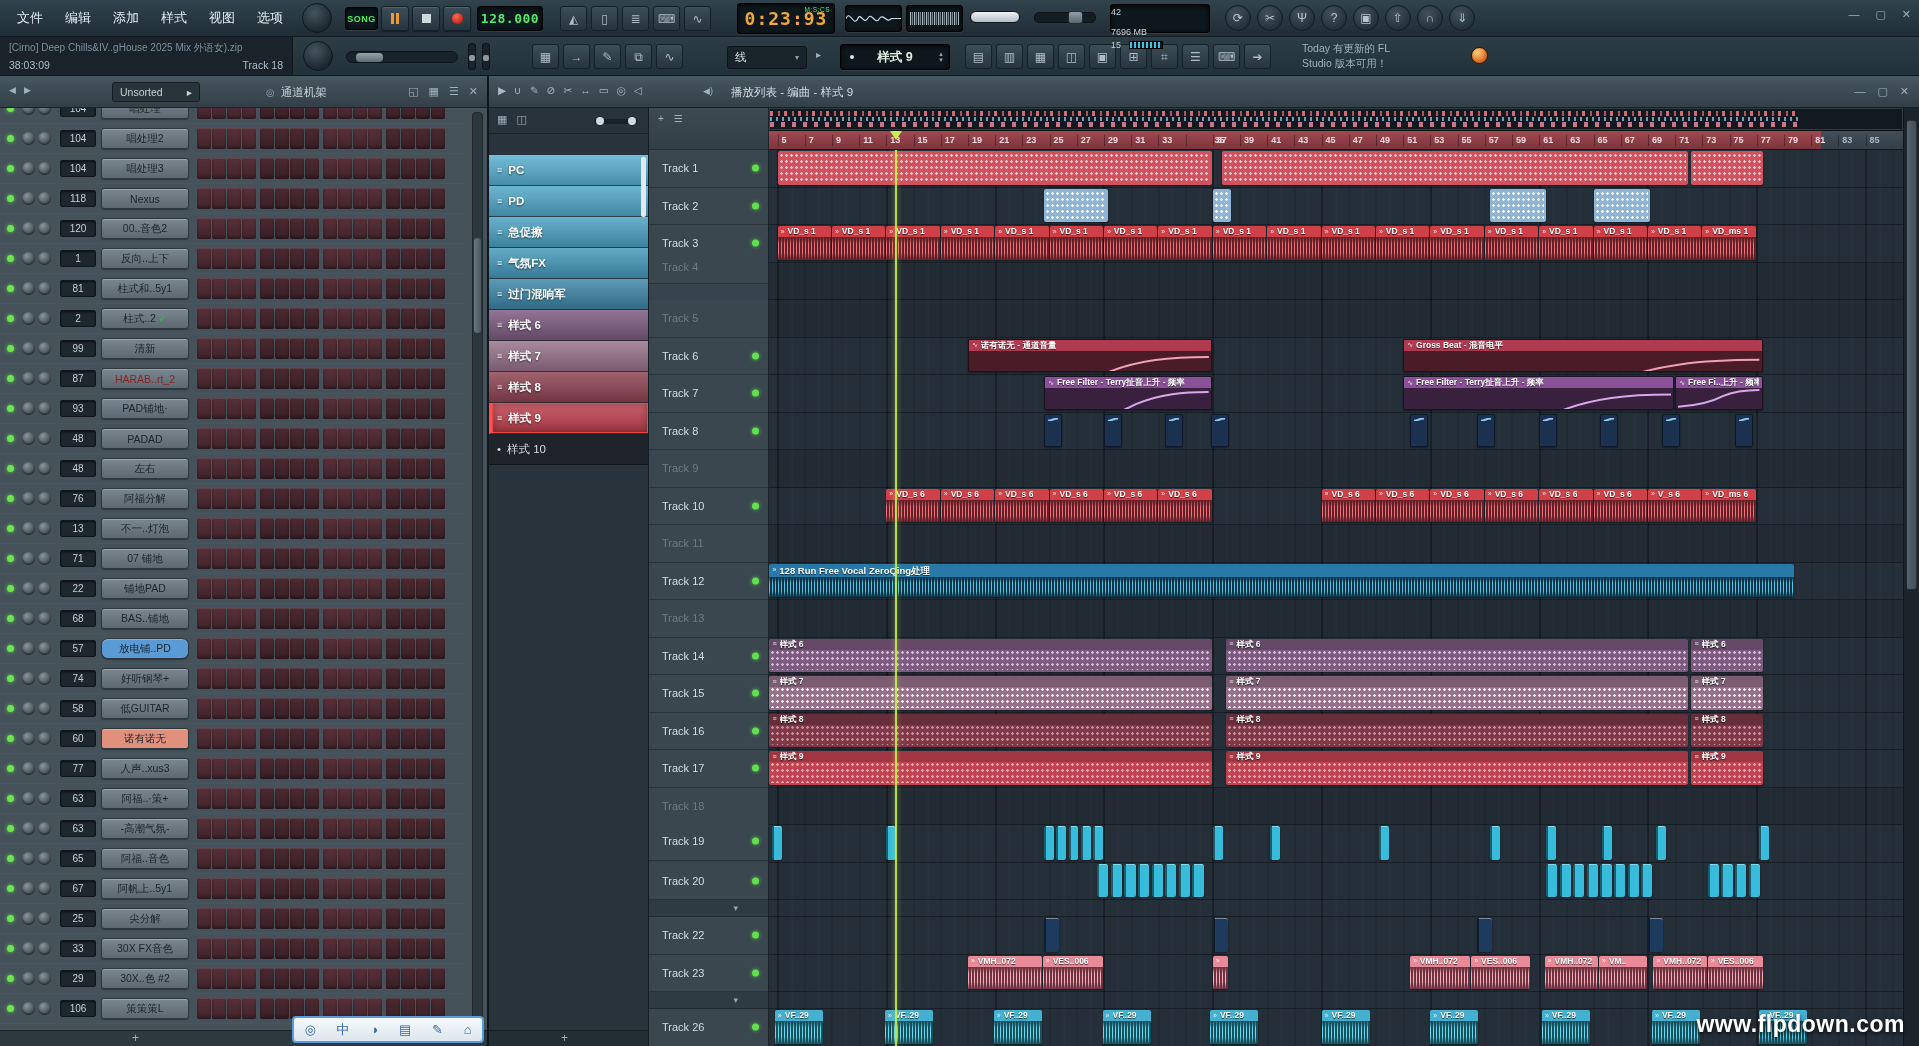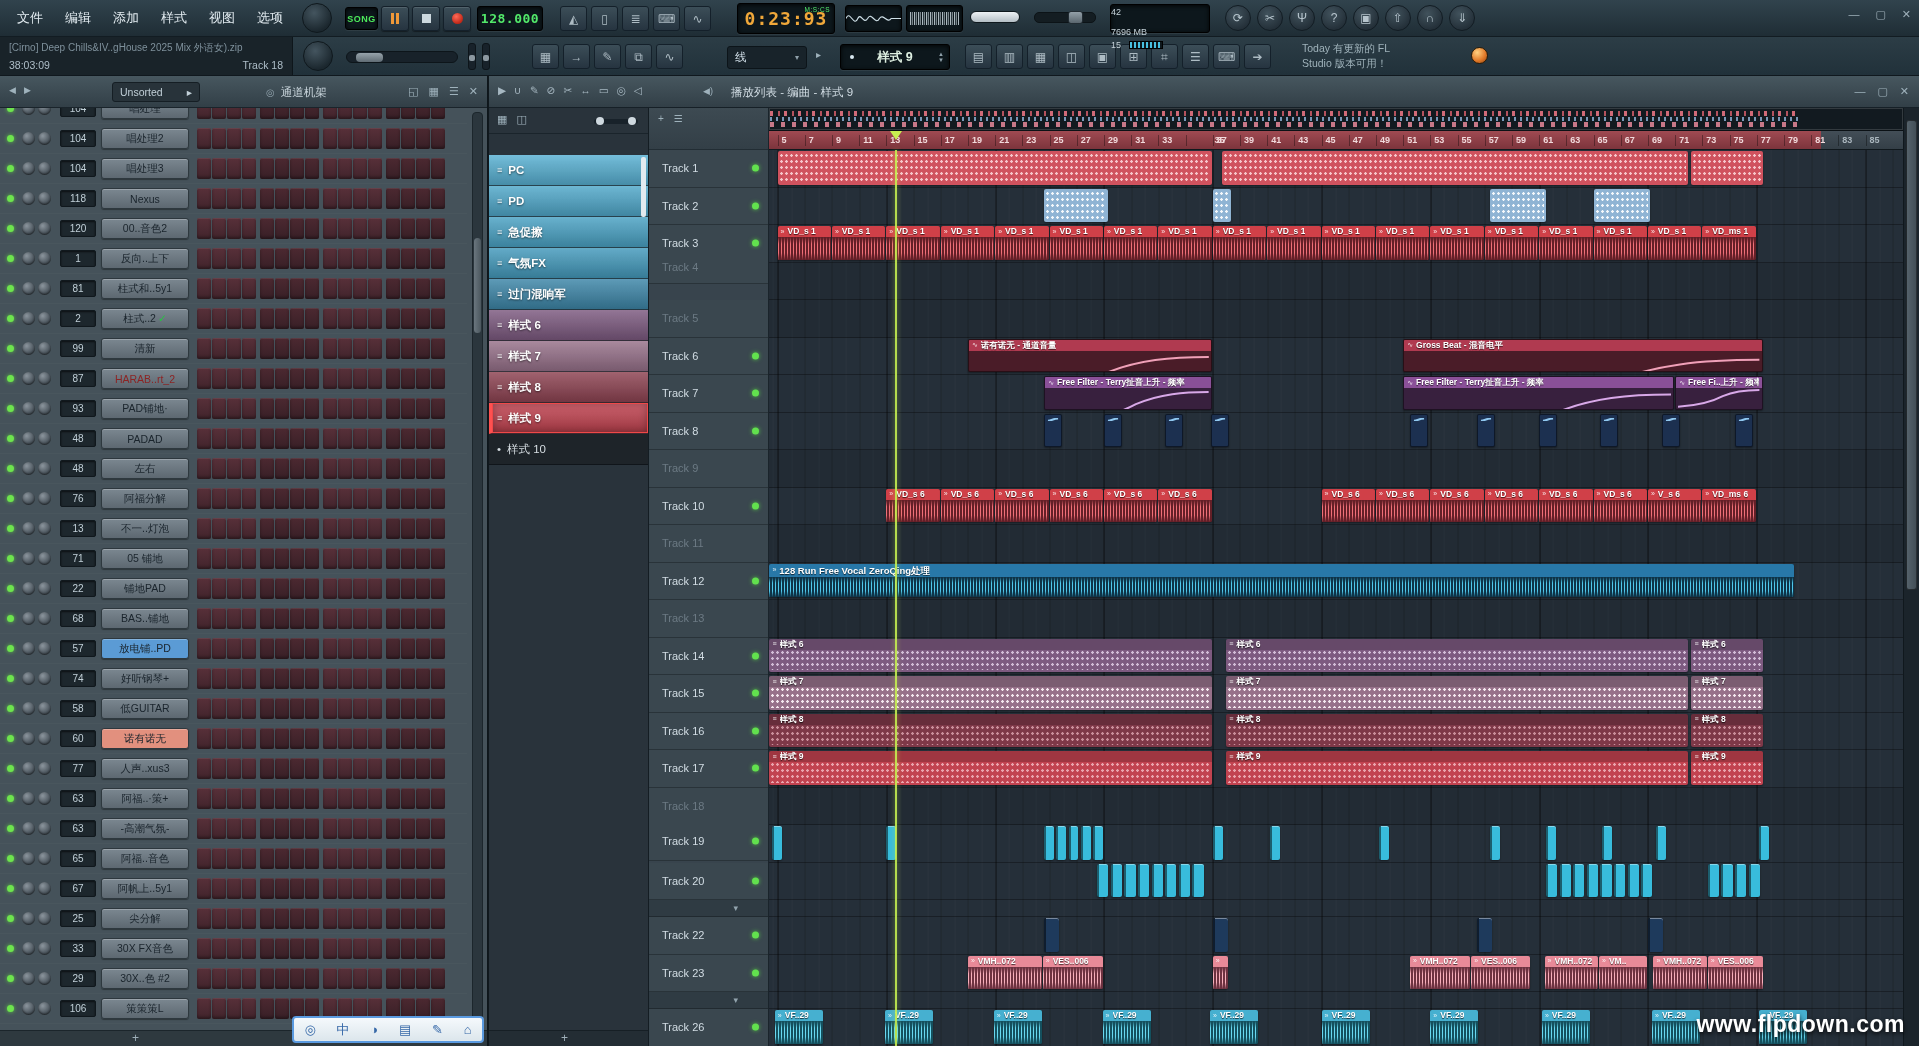--- a/index.html
+++ b/index.html
@@ -825,21 +825,21 @@
                 <span class="scell"></span>
                 <span class="scell"></span>
               </span>
             </span>
           </div>
           <div class="chrow">
             <span class="ch-led"></span>
             <span class="ch-knob"></span>
             <span class="ch-knob"></span>
             <span class="ch-num">71</span>
-            <button class="ch-name">05 铺地</button>
+            <button class="ch-name">07 铺地</button>
             <span class="ch-steps">
               <span class="sgrp">
                 <span class="scell"></span>
                 <span class="scell"></span>
                 <span class="scell"></span>
                 <span class="scell"></span>
               </span>
               <span class="sgrp alt">
                 <span class="scell"></span>
                 <span class="scell"></span>
@@ -924,21 +924,21 @@
                 <span class="scell"></span>
                 <span class="scell"></span>
               </span>
             </span>
           </div>
           <div class="chrow">
             <span class="ch-led"></span>
             <span class="ch-knob"></span>
             <span class="ch-knob"></span>
             <span class="ch-num">57</span>
-            <button class="ch-name" style="background: rgb(91, 155, 213);">放电铺..PD</button>
+            <button class="ch-name" style="background: rgb(91, 155, 213); border-radius: 7px;">放电铺..PD</button>
             <span class="ch-steps">
               <span class="sgrp">
                 <span class="scell"></span>
                 <span class="scell"></span>
                 <span class="scell"></span>
                 <span class="scell"></span>
               </span>
               <span class="sgrp alt">
                 <span class="scell"></span>
                 <span class="scell"></span>

